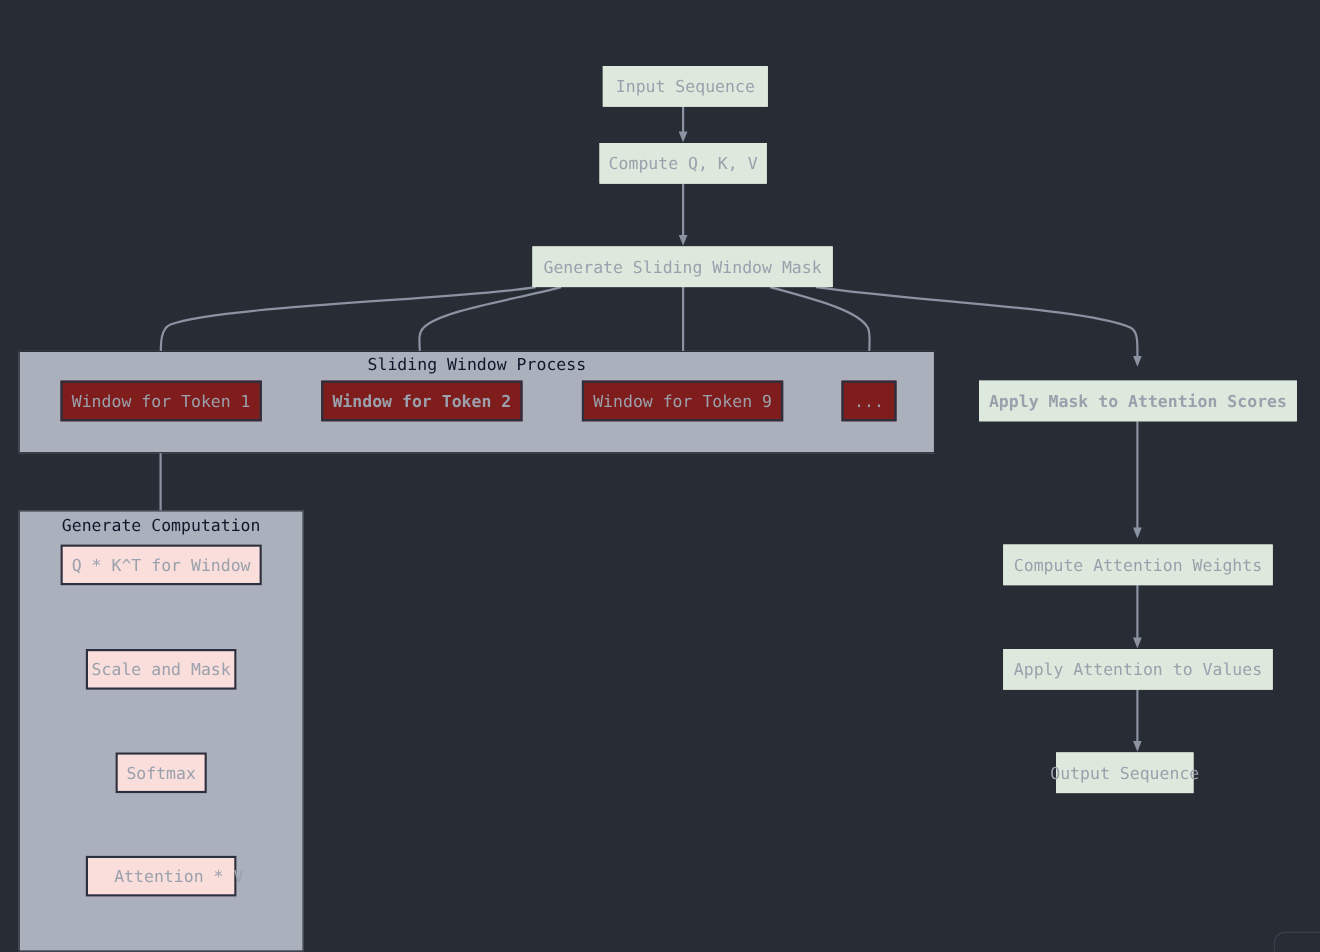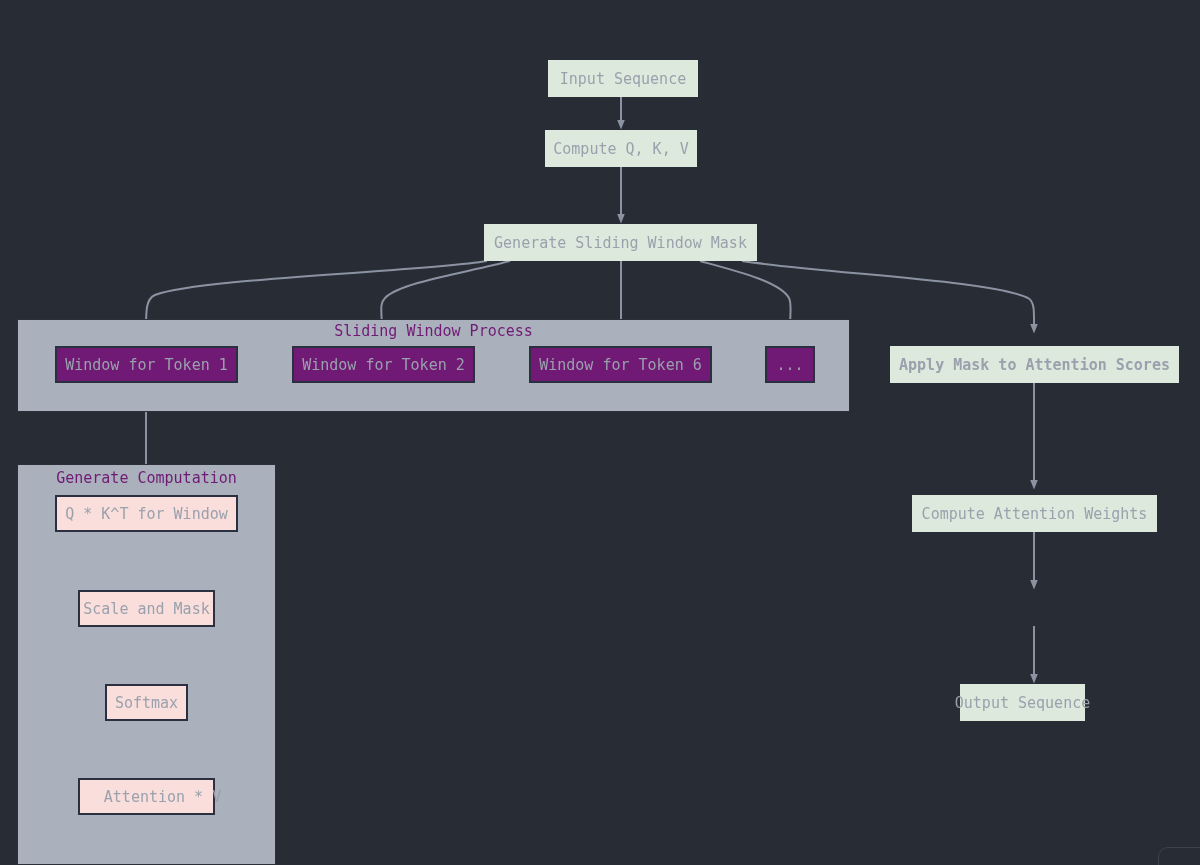--- a/index.html
+++ b/index.html
@@ -15,41 +15,41 @@
     position:absolute;
     background:#aab0bc;
     border:1px solid #2b2f38;
     box-sizing:border-box;
   }
   .cluster-label{
     position:absolute;
     left:0;right:0;
     text-align:center;
     font-size:15px;
-    color:#701a75;
+    color:#0f172a;
     letter-spacing:0px;
     white-space:nowrap;
   }
 
   .node{
     position:absolute;
     box-sizing:border-box;
     display:flex;align-items:center;justify-content:center;
     font-size:15px;
     letter-spacing:0px;
     white-space:nowrap;
     color:#9aa1ad;
   }
   .node.green{
     background:#dde9dd;
     border:1px solid #dde9dd;
     color:#9aa1ad;
   }
   .node.blue{
-    background:#701a75;
+    background:#7f1d1d;
     border:2px solid #2b3040;
     color:#9aa1ad;
   }
   .node.pink{
     background:#f9dedb;
     border:2px solid #2b3040;
     color:#9aa1ad;
   }
   .corner-widget{
     position:absolute;
@@ -110,36 +110,37 @@
   </div>
 
   <div class="node green" style="left:548px;top:36px;width:150px;height:37px;margin-top:24px;">Input Sequence</div>
 
   <div class="node green" style="left:545px;top:130px;width:152px;height:37px;">Compute Q, K, V</div>
 
   <div class="node green" style="left:484px;top:224px;width:273px;height:37px;">Generate Sliding Window Mask</div>
 
   <div class="node blue" style="left:55px;top:346px;width:183px;height:37px;">Window for Token 1</div>
 
-  <div class="node blue" style="left:292px;top:346px;width:183px;height:37px;">Window for Token 2</div>
+  <div class="node blue" style="left:292px;top:346px;width:183px;height:37px;font-weight:bold;">Window for Token 2</div>
 
-  <div class="node blue" style="left:529px;top:346px;width:183px;height:37px;">Window for Token 6</div>
+  <div class="node blue" style="left:529px;top:346px;width:183px;height:37px;">Window for Token 9</div>
 
   <div class="node blue" style="left:765px;top:346px;width:50px;height:37px;">...</div>
 
   <div class="node pink" style="left:55px;top:495px;width:183px;height:37px;">Q * K^T for Window</div>
 
   <div class="node pink" style="left:78px;top:590px;width:137px;height:37px;">Scale and Mask</div>
 
   <div class="node pink" style="left:105px;top:684px;width:83px;height:37px;">Softmax</div>
 
   <div class="node pink" style="left:78px;top:778px;width:137px;height:37px;padding-left:32px;">Attention * V</div>
 
   <div class="node green" style="left:890px;top:346px;width:289px;height:37px;font-weight:bold;">Apply Mask to Attention Scores</div>
 
   <div class="node green" style="left:912px;top:495px;width:245px;height:37px;">Compute Attention Weights</div>
 
+  <div class="node green" style="left:912px;top:590px;width:245px;height:37px;">Apply Attention to Values</div>
 
   <div class="node green" style="left:960px;top:684px;width:125px;height:37px;">Output Sequence</div>
 
   <div class="corner-widget" style="left:1158px;top:847px;width:80px;height:40px;"></div>
 
 </div>
 
 </body></html>

